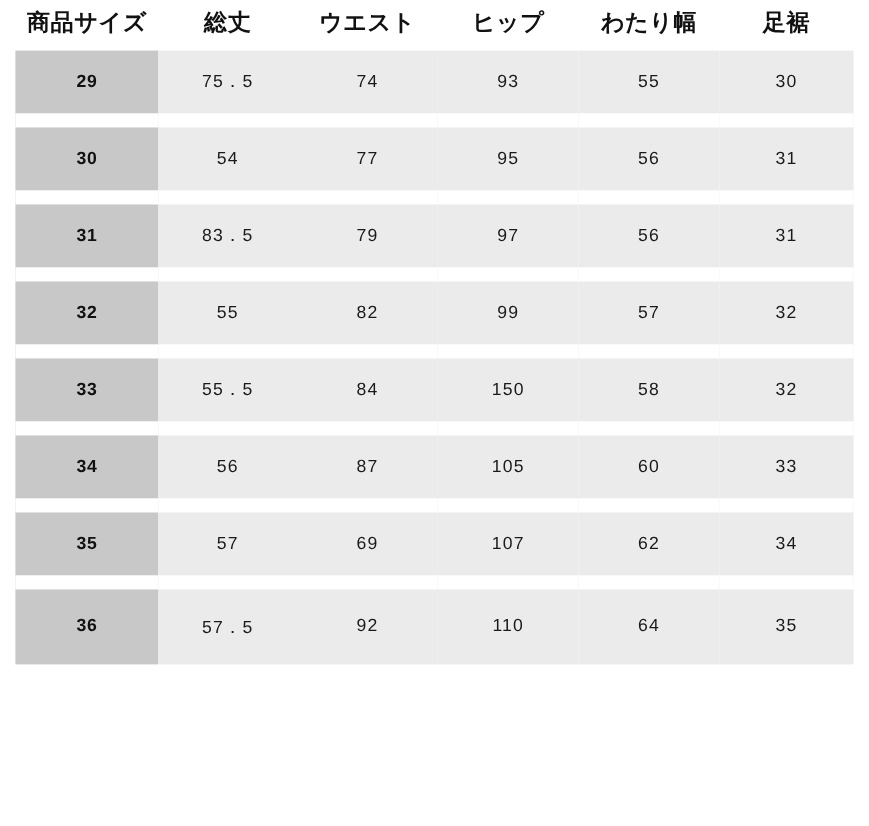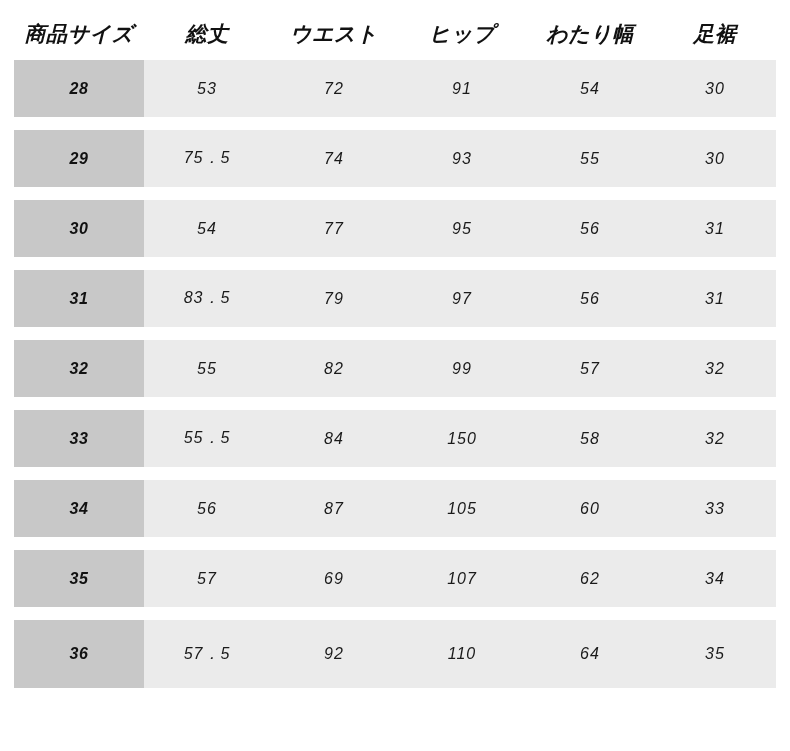--- a/index.html
+++ b/index.html
@@ -18,25 +18,24 @@
   .size-table-wrap {
     width: 790px;
     height: 751px;
     box-sizing: border-box;
     padding: 0;
     position: relative;
   }
 
   table.size-table {
     width: 762px;
-    margin: 14px 14px;
+    margin: 0 14px;
     border-collapse: separate;
     border-spacing: 0 0;
     table-layout: fixed;
-    font-style: italic;
   }
 
   table.size-table thead th {
     font-size: 21px;
     font-weight: bold;
     color: #111111;
     text-align: center;
     padding: 6px 0 12px 0;
     letter-spacing: 0.5px;
     white-space: nowrap;
@@ -96,28 +95,20 @@
         <th>商品サイズ</th>
         <th>総丈</th>
         <th>ウエスト</th>
         <th>ヒップ</th>
         <th>わたり幅</th>
         <th>足裾</th>
       </tr>
     </thead>
     <tbody>
       <tr>
-        <td class="size-cell">28</td>
-        <td>53</td>
-        <td>72</td>
-        <td>91</td>
-        <td>54</td>
-        <td>30</td>
-      </tr>
-      <tr>
         <td class="size-cell">29</td>
         <td>75．5</td>
         <td>74</td>
         <td>93</td>
         <td>55</td>
         <td>30</td>
       </tr>
       <tr>
         <td class="size-cell">30</td>
         <td>54</td>

